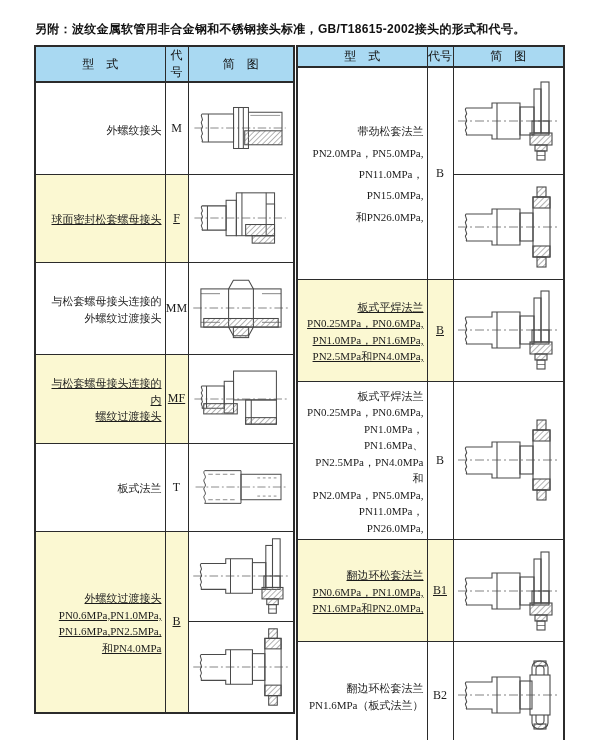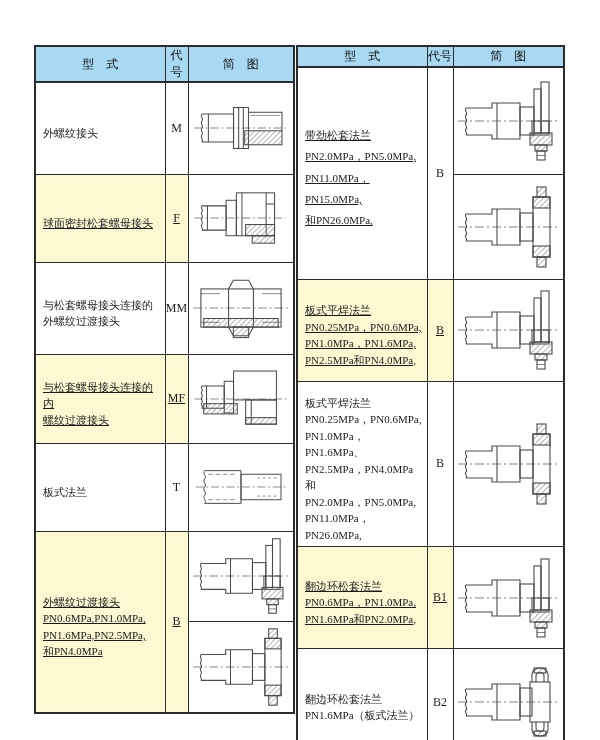--- a/index.html
+++ b/index.html
@@ -7,23 +7,23 @@
         font-family:"Liberation Serif", serif;color:#1c1c1c;}
   .title{position:absolute;left:35px;top:21px;font-family:"Liberation Sans", sans-serif;
          font-weight:bold;font-size:12px;letter-spacing:.3px;color:#111;white-space:nowrap;}
   table{position:absolute;top:45px;border-collapse:collapse;table-layout:fixed;
         border:2px solid var(--border-c,#222);}
   #left-table{left:34px;width:259px;}
   #right-table{left:296px;width:267px;}
   th,td{border:1px solid var(--border-c,#333);padding:0;overflow:hidden;}
   th{background:var(--header-bg,#a9d9f2);font-weight:normal;font-size:12px;color:#111;
      border-bottom:2px solid var(--border-c,#222);}
-  .type-cell{padding:13px 3px 3px 7px;font-size:11px;line-height:1.5;white-space:pre-line;
-             vertical-align:middle;text-align:left;}
-  .lh-loose{line-height:1.95;text-decoration:underline;}
+  .type-cell{padding:6px 3px 3px 7px;font-size:11px;line-height:1.5;white-space:pre-line;
+             vertical-align:middle;text-align:right;}
+  .lh-loose{line-height:1.95;}
   .code-cell{text-align:center;vertical-align:middle;font-size:12px;}
   .hl{background:var(--hl-bg,#fbf8d2);text-decoration:underline;}
   .diag-cell{text-align:center;vertical-align:middle;background:#fff;}
   svg.dg{display:block;margin:0 auto;}
   .defs-svg{position:absolute;width:0;height:0;}
 </style>
 </head>
 <body>
 
 <svg class="defs-svg" aria-hidden="true">
@@ -148,20 +148,21 @@
         <path d="M76,64 v8 a8,6 0 0 0 16,0 v-8"></path>
         <path d="M80,64 v6 a4,3.5 0 0 0 8,0 v-6"></path>
         <rect x="78" y="10" width="12" height="5" fill="url(#hatch)"></rect>
         <rect x="78" y="73" width="12" height="5" fill="url(#hatch)"></rect>
       </g>
     </symbol>
   </defs>
 </svg>
 
 <div class="page">
+  <div class="title">另附：波纹金属软管用非合金钢和不锈钢接头标准，GB/T18615-2002接头的形式和代号。</div>
 
   <table id="left-table">
     <colgroup>
         <col style="width:130px">
         <col style="width:23px">
         <col style="width:106px">
       </colgroup>
     <tbody>
         <tr style="height:21px">
       <th>型　式</th>

